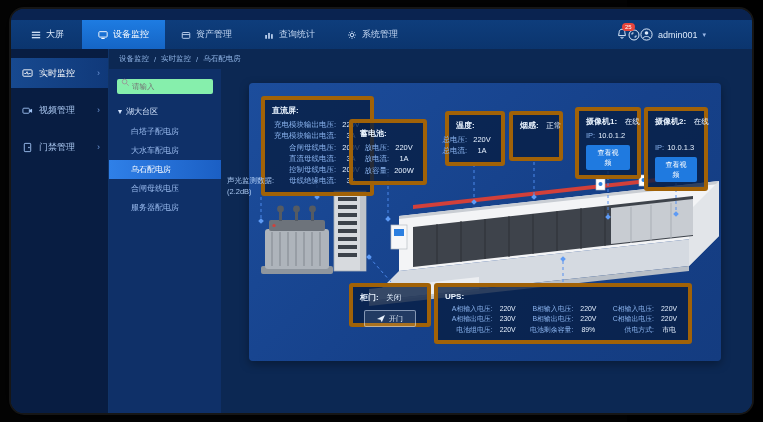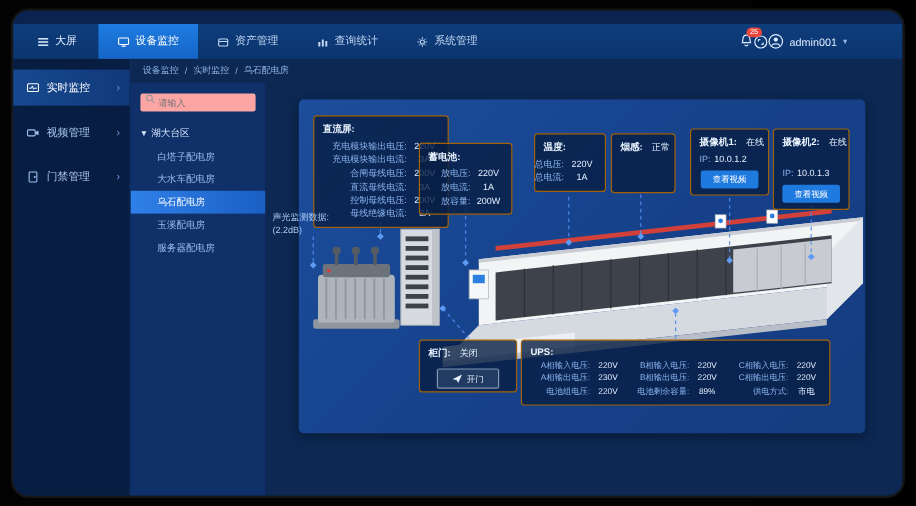--- a/index.html
+++ b/index.html
@@ -30,33 +30,33 @@
   .side-item .chev{margin-left:auto;color:#6f97d8;font-size:9px;}
   .sico{width:11px;height:11px;flex:0 0 auto;}
   .right-col{flex:1;display:flex;flex-direction:column;background:#0c2853;}
   .breadcrumb{height:20px;display:flex;align-items:center;gap:5px;padding-left:10px;
     color:#8fb3e4;font-size:7.5px;}
   .breadcrumb .seg{cursor:pointer;}
   .main-row{flex:1;display:flex;}
   .treepanel{width:112px;background:#0f3068;flex:0 0 auto;padding-top:6px;}
   .search-box{position:relative;margin:0 8px 9px 8px;}
   .search-box input{width:100%;box-sizing:border-box;height:15px;border:none;border-radius:2px;
-    background:#fca5a5;font-size:7.5px;padding:0 4px 0 15px;color:#444;outline:none;
+    background:#86efac;font-size:7.5px;padding:0 4px 0 15px;color:#444;outline:none;
     font-family:"Liberation Sans",sans-serif;}
   .mag{position:absolute;left:4px;top:3px;width:9px;height:9px;}
   .tree-group{display:flex;align-items:center;gap:4px;color:#d6e6ff;font-size:8px;
     padding:3px 0 5px 9px;cursor:pointer;}
   .tree-item{font-size:8px;color:#9cbdf0;padding:4px 0 4px 22px;cursor:pointer;white-space:nowrap;}
   .tree-item.selected{background:linear-gradient(90deg,#2f80e8,#1b5fc4);color:#fff;}
   
   .content{position:relative;flex:1;overflow:hidden;}
   .card{position:absolute;left:28px;top:14px;width:472px;height:278px;border-radius:4px;
     background:linear-gradient(135deg,#1c4d9c 0%,#16418a 55%,#143c80 100%);
     box-shadow:0 3px 10px rgba(0,0,0,.35);}
-  .cbox{position:absolute;background:rgba(8,30,68,.80);border:1px solid #a16207;border-radius:3px;
+  .cbox{position:absolute;background:rgba(8,30,68,.80);border:4px solid #a16207;border-radius:3px;
     padding:5px 7px;font-size:7.5px;color:#8ab3ee;box-sizing:border-box;}
   .cbox .title{color:#eaf4ff;font-weight:bold;margin-bottom:3px;font-size:8px;}
   .krow{display:flex;justify-content:flex-end;line-height:1.5;white-space:nowrap;}
   .krow .k{text-align:right;}
   .krow .v{color:#e6f1ff;margin-left:3px;min-width:24px;text-align:center;}
   .ok{color:#2fd27d;}
   .warm{color:#d7a04a;}
   .btn-primary{display:block;margin:4px auto 0;background:#1f7ae0;color:#fff;border:none;
     border-radius:2px;font-size:7px;padding:2.5px 10px;cursor:pointer;font-family:"Liberation Sans",sans-serif;}
   .btn-ghost{display:inline-flex;align-items:center;gap:4px;margin:6px auto 0;background:rgba(255,255,255,.10);
@@ -188,21 +188,21 @@
             </svg>
             <input placeholder="请输入" style="">
           </div>
           <div class="tree-group">
             <span>▾</span>
             <span>湖大台区</span>
           </div>
           <div class="tree-item">白塔子配电房</div>
           <div class="tree-item">大水车配电房</div>
           <div class="tree-item selected">乌石配电房</div>
-          <div class="tree-item">玉溪配电房</div>
+          <div class="tree-item">合闸母线电压</div>
           <div class="tree-item">服务器配电房</div>
         </div>
 
         <div class="content">
           <div class="card"></div>
 
           <svg class="scene" style="left:20px;top:90px;" width="480" height="195" viewBox="0 0 480 195">
 
             <polygon points="128,142 448,107 478,77 158,112" fill="#d5dae1"></polygon>
             <polygon points="128,142 448,107 448,112 128,147" fill="#b7bec7"></polygon>

